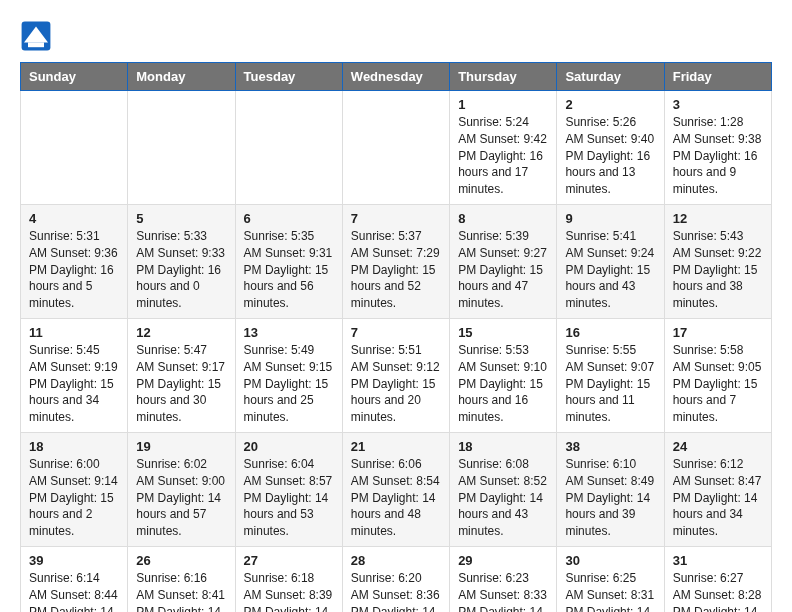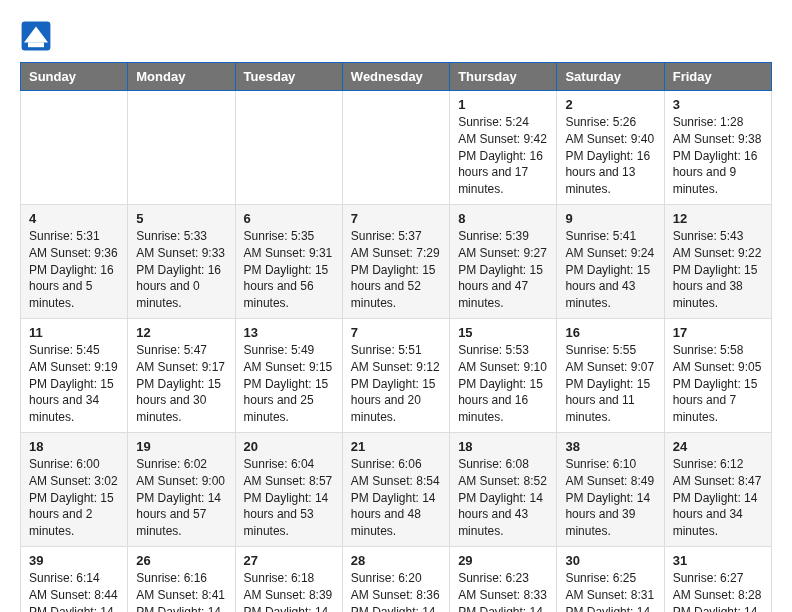--- a/index.html
+++ b/index.html
@@ -245,21 +245,21 @@
           <div class="cell-content">Sunrise: 5:58 AM
 Sunset: 9:05 PM
 Daylight: 15 hours
 and 7 minutes.</div>
         </td>
       </tr>
       <tr>
         <td>
           <div class="day-num">18</div>
           <div class="cell-content">Sunrise: 6:00 AM
-Sunset: 3:02 PM
+Sunset: 9:14 PM
 Daylight: 15 hours
 and 2 minutes.</div>
         </td>
         <td>
           <div class="day-num">19</div>
           <div class="cell-content">Sunrise: 6:02 AM
 Sunset: 9:00 PM
 Daylight: 14 hours
 and 57 minutes.</div>
         </td>

